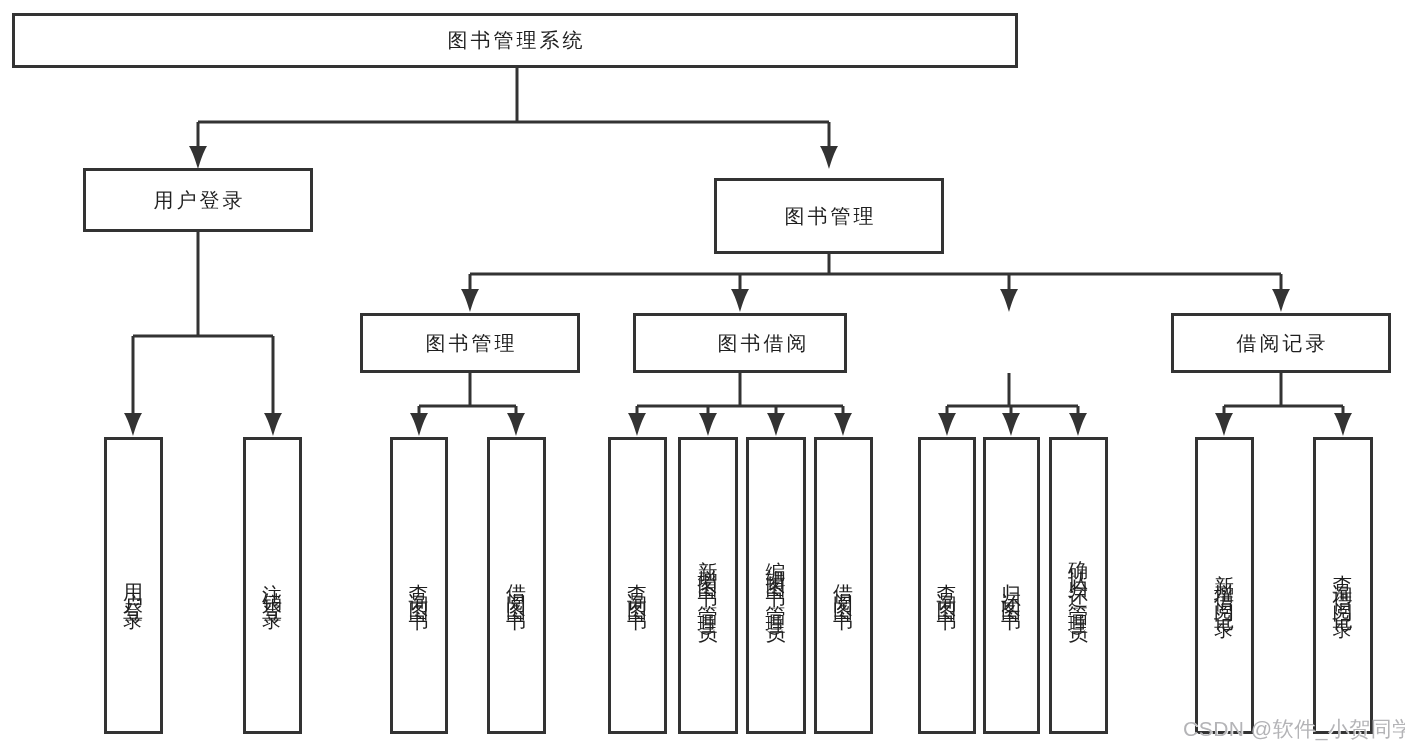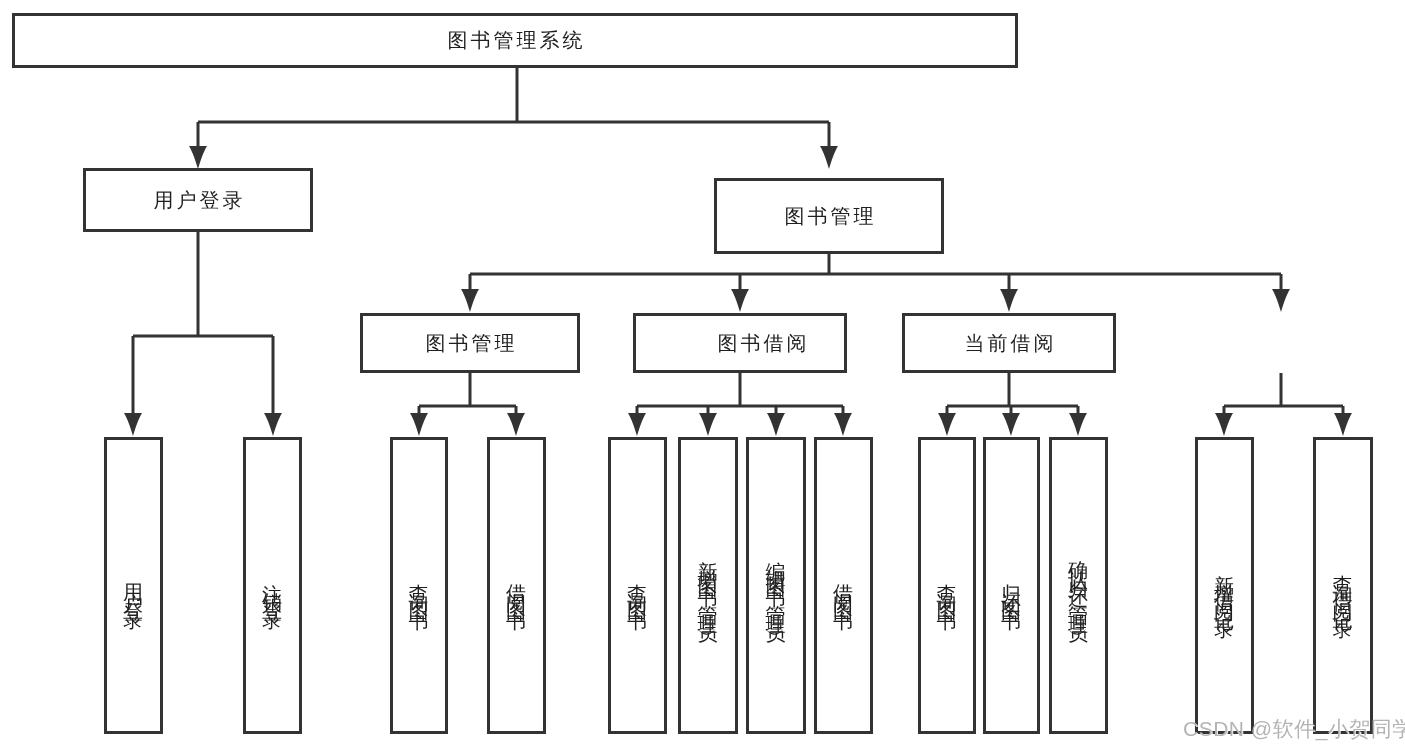--- a/index.html
+++ b/index.html
@@ -116,21 +116,21 @@
       <path d="M 1343 436 C 1340 426 1338 420 1334 413 L 1352 413 C 1348 420 1346 426 1343 436 Z" fill="#333333"></path>
     </svg>
 
   <div class="node" style="left:12px; top:13px; width:1006px; height:55px;">图书管理系统</div>
 
   <div class="node" style="left:83px; top:168px; width:230px; height:64px;">用户登录</div>
   <div class="node" style="left:714px; top:178px; width:230px; height:76px;">图书管理</div>
 
   <div class="node" style="left:360px; top:313px; width:220px; height:60px;">图书管理</div>
   <div class="node" style="left:633px; top:313px; width:214px; height:60px;padding-left:44px;">图书借阅</div>
-  <div class="node" style="left:902px; top:313px; width:214px; height:60px;">当前借阅</div>
+  <div class="node" style="left:1171px; top:313px; width:220px; height:60px;">借阅记录</div>
 
   <div class="vnode" style="left:104px; top:437px; width:59px; height:297px;">
     <span>用户登录</span>
   </div>
   <div class="vnode" style="left:243px; top:437px; width:59px; height:297px;">
     <span>注销登录</span>
   </div>
 
   <div class="vnode" style="left:390px; top:437px; width:58px; height:297px;">
     <span>查询图书</span>

